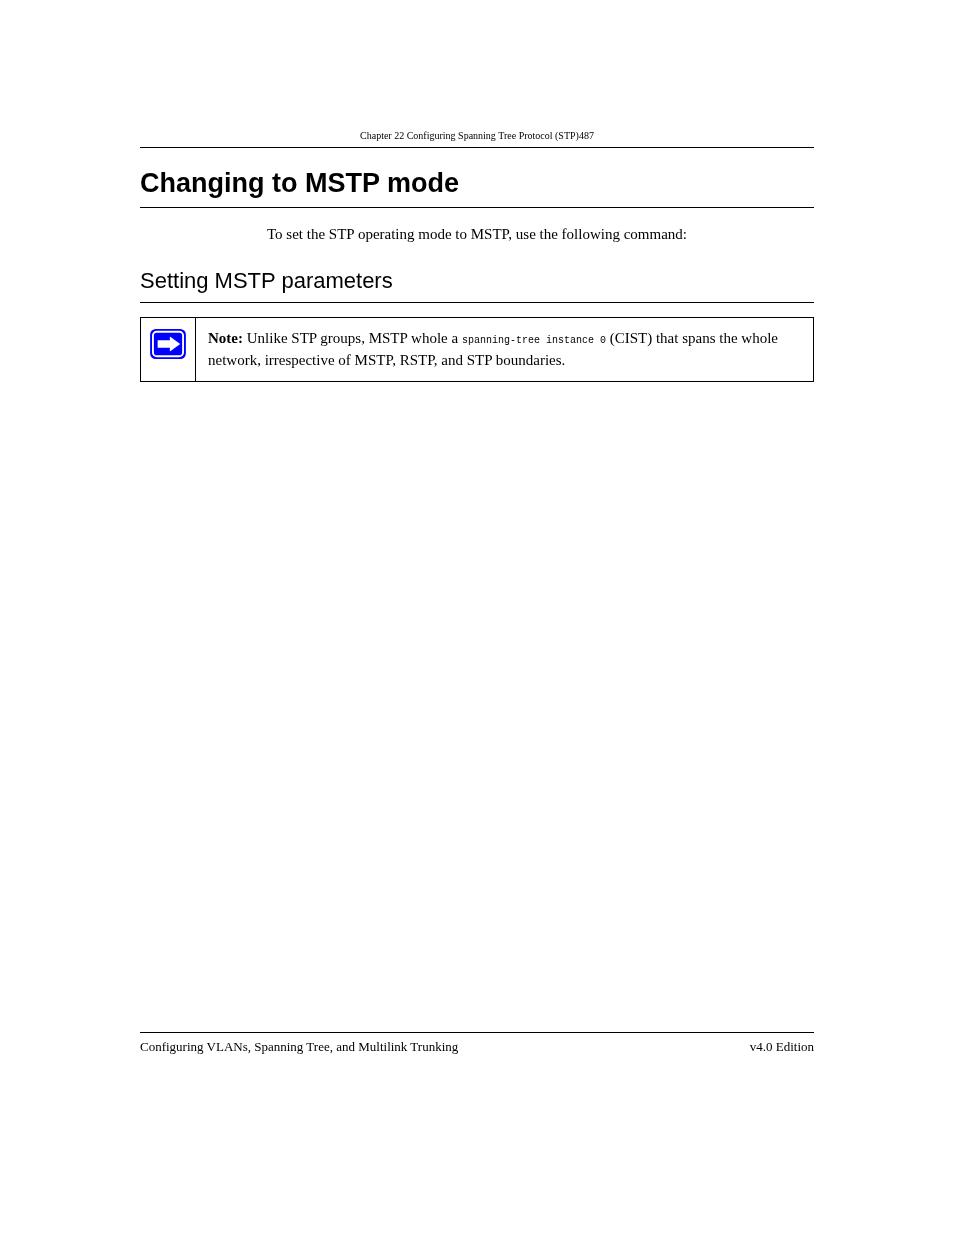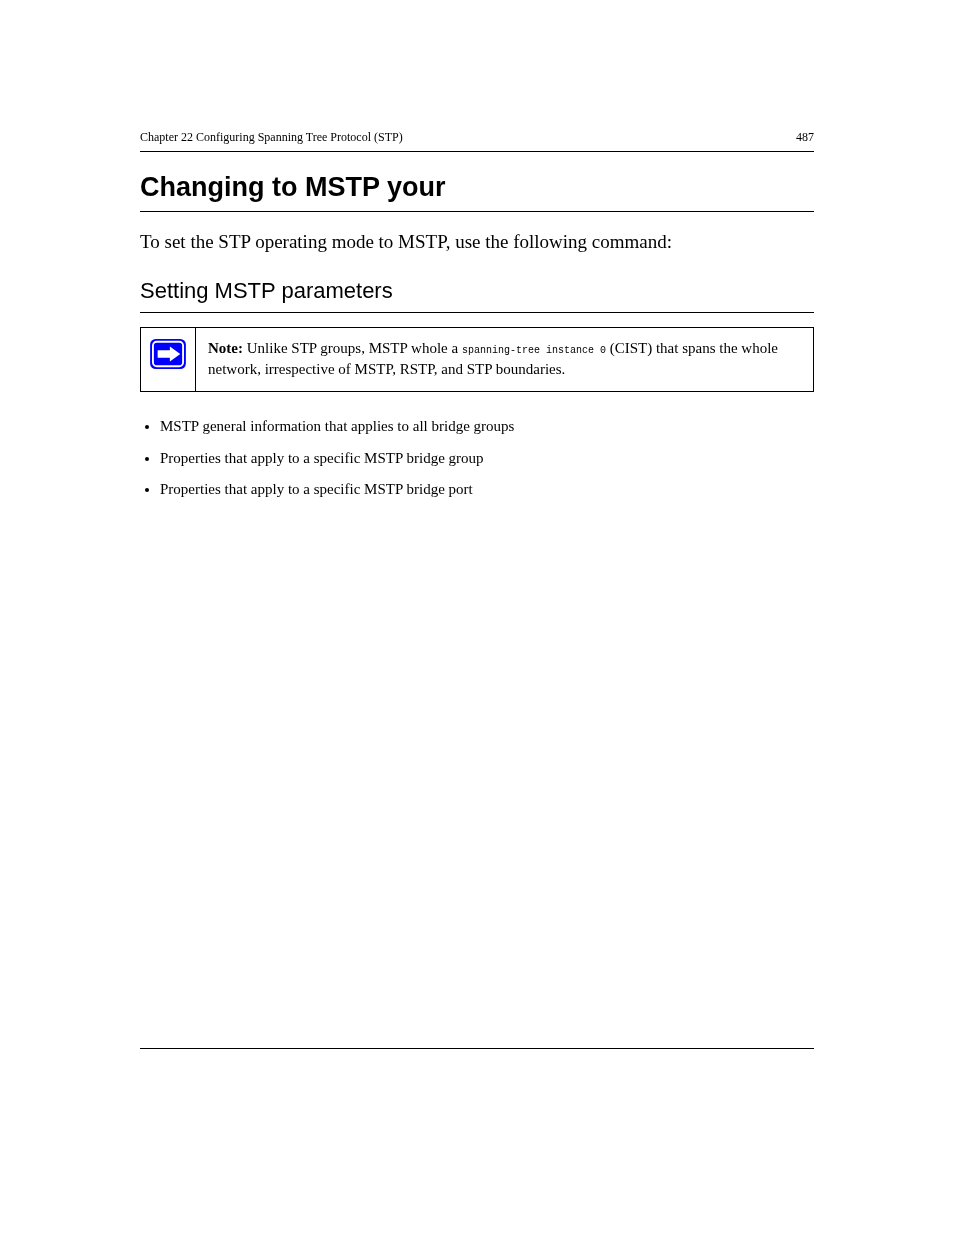--- a/index.html
+++ b/index.html
@@ -11,45 +11,46 @@
   }
   .page {
     width: 954px;
     height: 1235px;
     position: relative;
     box-sizing: border-box;
     padding: 130px 140px 0 140px;
   }
   .header-row {
     display: flex;
-    justify-content: space-between;
-    font-size: 12px;
+    justify-content: center;
+    font-size: 10px;
     padding-bottom: 6px;
   }
   .header-rule {
     border: none;
     border-top: 1.6px solid #000;
     margin: 0;
   }
   .content {
     margin-top: 20px;
   }
   .h1 {
     font-family: Arial, Helvetica, sans-serif;
     font-weight: bold;
     font-size: 27px;
     padding-bottom: 8px;
     border-bottom: 1.6px solid #000;
     margin-top: 12px;
     margin-bottom: 16px;
   }
   .para {
-    font-size: 19px;
+    font-size: 15px;
     line-height: 1.45;
     margin: 10px 0 20px 0;
+    text-align: center;
   }
   .note-box {
     border: 1.4px solid #000;
     display: flex;
     align-items: stretch;
     margin: 6px 0 40px 0;
   }
   .note-icon-cell {
     width: 54px;
     border-right: 1.4px solid #000;
@@ -121,21 +122,21 @@
 <div class="page">
 
   <div class="header-row">
     <span>Chapter 22 Configuring Spanning Tree Protocol (STP)</span>
     <span>487</span>
   </div>
   <hr class="header-rule">
 
   <div class="content">
 
-    <div class="h1">Changing to MSTP your</div>
+    <div class="h1">Changing to MSTP mode</div>
 
     <div class="para">To set the STP operating mode to MSTP, use the following command:</div>
 
 
     <div class="h2">Setting MSTP parameters</div>
 
     <div class="note-box" style="margin-bottom:22px;">
       <div class="note-icon-cell">
         <svg class="note-icon" viewBox="0 0 40 34">
           <rect x="1" y="1" width="38" height="32" rx="6" ry="6" fill="#0000ff"></rect>
@@ -143,25 +144,24 @@
           <polygon points="9,13 22,13 22,9 33,17 22,25 22,21 9,21" fill="#ffffff"></polygon>
         </svg>
       </div>
       <div class="note-text">
         <b>Note:</b>
         <span>Unlike STP groups, MSTP whole a </span><span class="tty">spanning-tree instance 0</span><span> (CIST) that spans the whole network, irrespective of MSTP, RSTP, and STP boundaries.</span>
       </div>
     </div>
 
 
-    <ul class="bullets">
-      <li>MSTP general information that applies to all bridge groups</li>
-      <li>Properties that apply to a specific MSTP bridge group</li>
-      <li>Properties that apply to a specific MSTP bridge port</li>
-    </ul>
 
   </div>
 
   <div class="footer">
     <hr class="footer-rule">
+    <div class="footer-row">
+      <span>Configuring VLANs, Spanning Tree, and Multilink Trunking</span>
+      <span>v4.0 Edition</span>
+    </div>
   </div>
 
 </div>
 
 </body></html>

